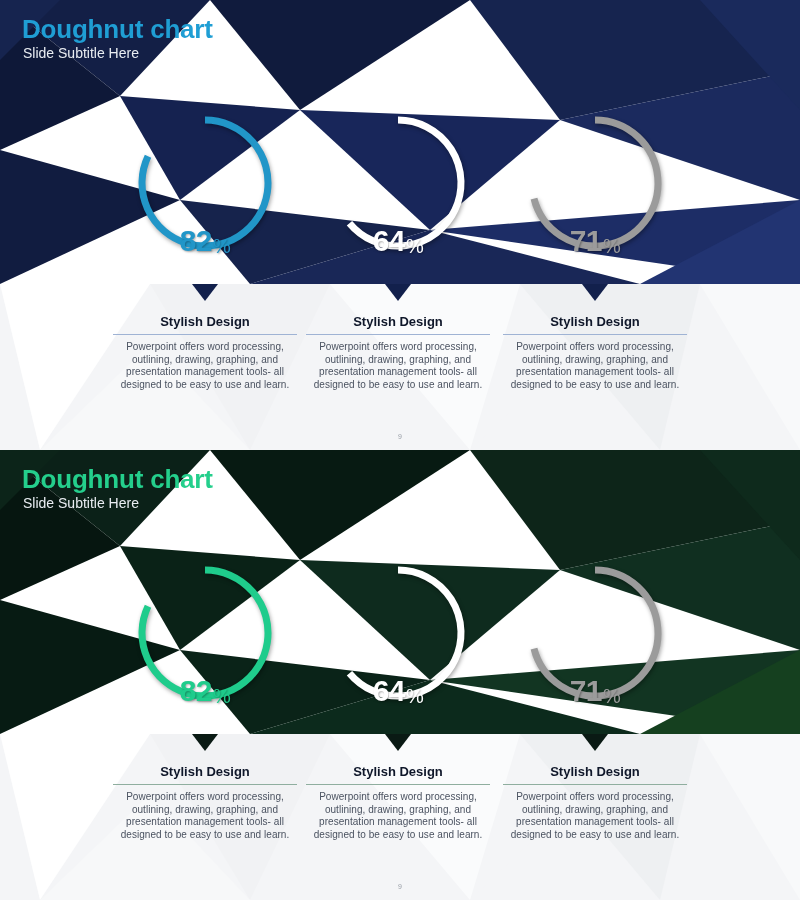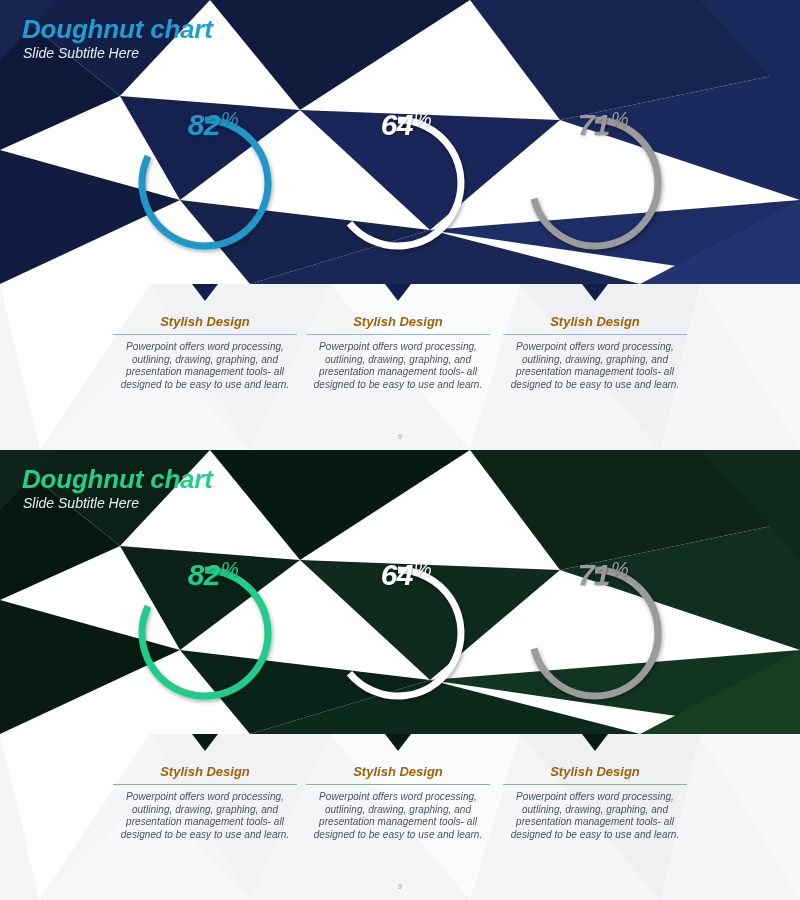--- a/index.html
+++ b/index.html
@@ -4,59 +4,59 @@
 <style>
   * { box-sizing: border-box; margin: 0; padding: 0; }
   html, body {
     width: 800px; height: 900px;
     background: #ffffff;
     font-family: "Liberation Sans", sans-serif;
     overflow: hidden;
   }
   .page { width: 800px; height: 900px; position: relative; }
 
-  .slide { position: relative; width: 800px; height: 450px; overflow: hidden; background: #fff; font-style: italic; }
+  .slide { position: relative; width: 800px; height: 450px; overflow: hidden; background: #fff; }
 
   
   .hero { position: absolute; left: 0; top: 0; width: 800px; height: 284px; overflow: hidden; }
   .hero-poly { position: absolute; inset: 0; width: 100%; height: 100%; display: block; }
 
   .hero-title {
     position: absolute; left: 22px; top: 14px;
     font-size: 26px; font-weight: bold; letter-spacing: -0.2px;
   }
   .hero-sub {
     position: absolute; left: 23px; top: 45px;
     font-size: 14px; color: #e9edf2; font-weight: normal;
   }
 
   
   .donuts { position: absolute; left: 0; top: 108px; width: 800px; height: 150px; }
   .donut { position: absolute; width: 150px; height: 150px; }
   .donut svg { width: 150px; height: 150px; display: block; filter: drop-shadow(1px 2px 2px rgba(0,0,0,.35)); }
   .donut-label {
-    position: absolute; left: 8px; top: 0; width: 150px; height: 150px;
-    display: flex; align-items: flex-start; justify-content: center;
+    position: absolute; left: 0; top: 0; width: 150px; height: 150px;
+    display: flex; align-items: flex-end; justify-content: center;
     font-weight: bold; font-size: 30px; letter-spacing: -0.5px;
     text-shadow: 1px 1px 2px rgba(0,0,0,.3);
   }
   .donut-label .pct { font-size: 20px; font-weight: normal; margin-left: 1px; }
 
   
   .band { position: absolute; left: 0; top: 284px; width: 800px; height: 166px; overflow: hidden; background: #f4f5f7; }
   .band-poly { position: absolute; inset: 0; width: 100%; height: 100%; display: block; }
 
   .pointer {
     position: absolute; top: 0; width: 0; height: 0;
     border-left: 13px solid transparent; border-right: 13px solid transparent;
   }
 
   .caption { position: absolute; width: 184px; text-align: center; }
   .caption-title {
-    font-size: 13px; font-weight: bold; color: #a16207; padding-bottom: 5px;
+    font-size: 13px; font-weight: bold; color: #0f172a; padding-bottom: 5px;
   }
   .caption-rule { height: 1px; width: 100%; }
   .caption-body {
     font-size: 10px; line-height: 12.5px; color: #4a5260;
     padding-top: 6px; letter-spacing: 0.05px;
   }
 
   .page-num {
     position: absolute; left: 0; bottom: 10px; width: 800px;
     text-align: center; font-size: 7px; color: #9aa0a8;

